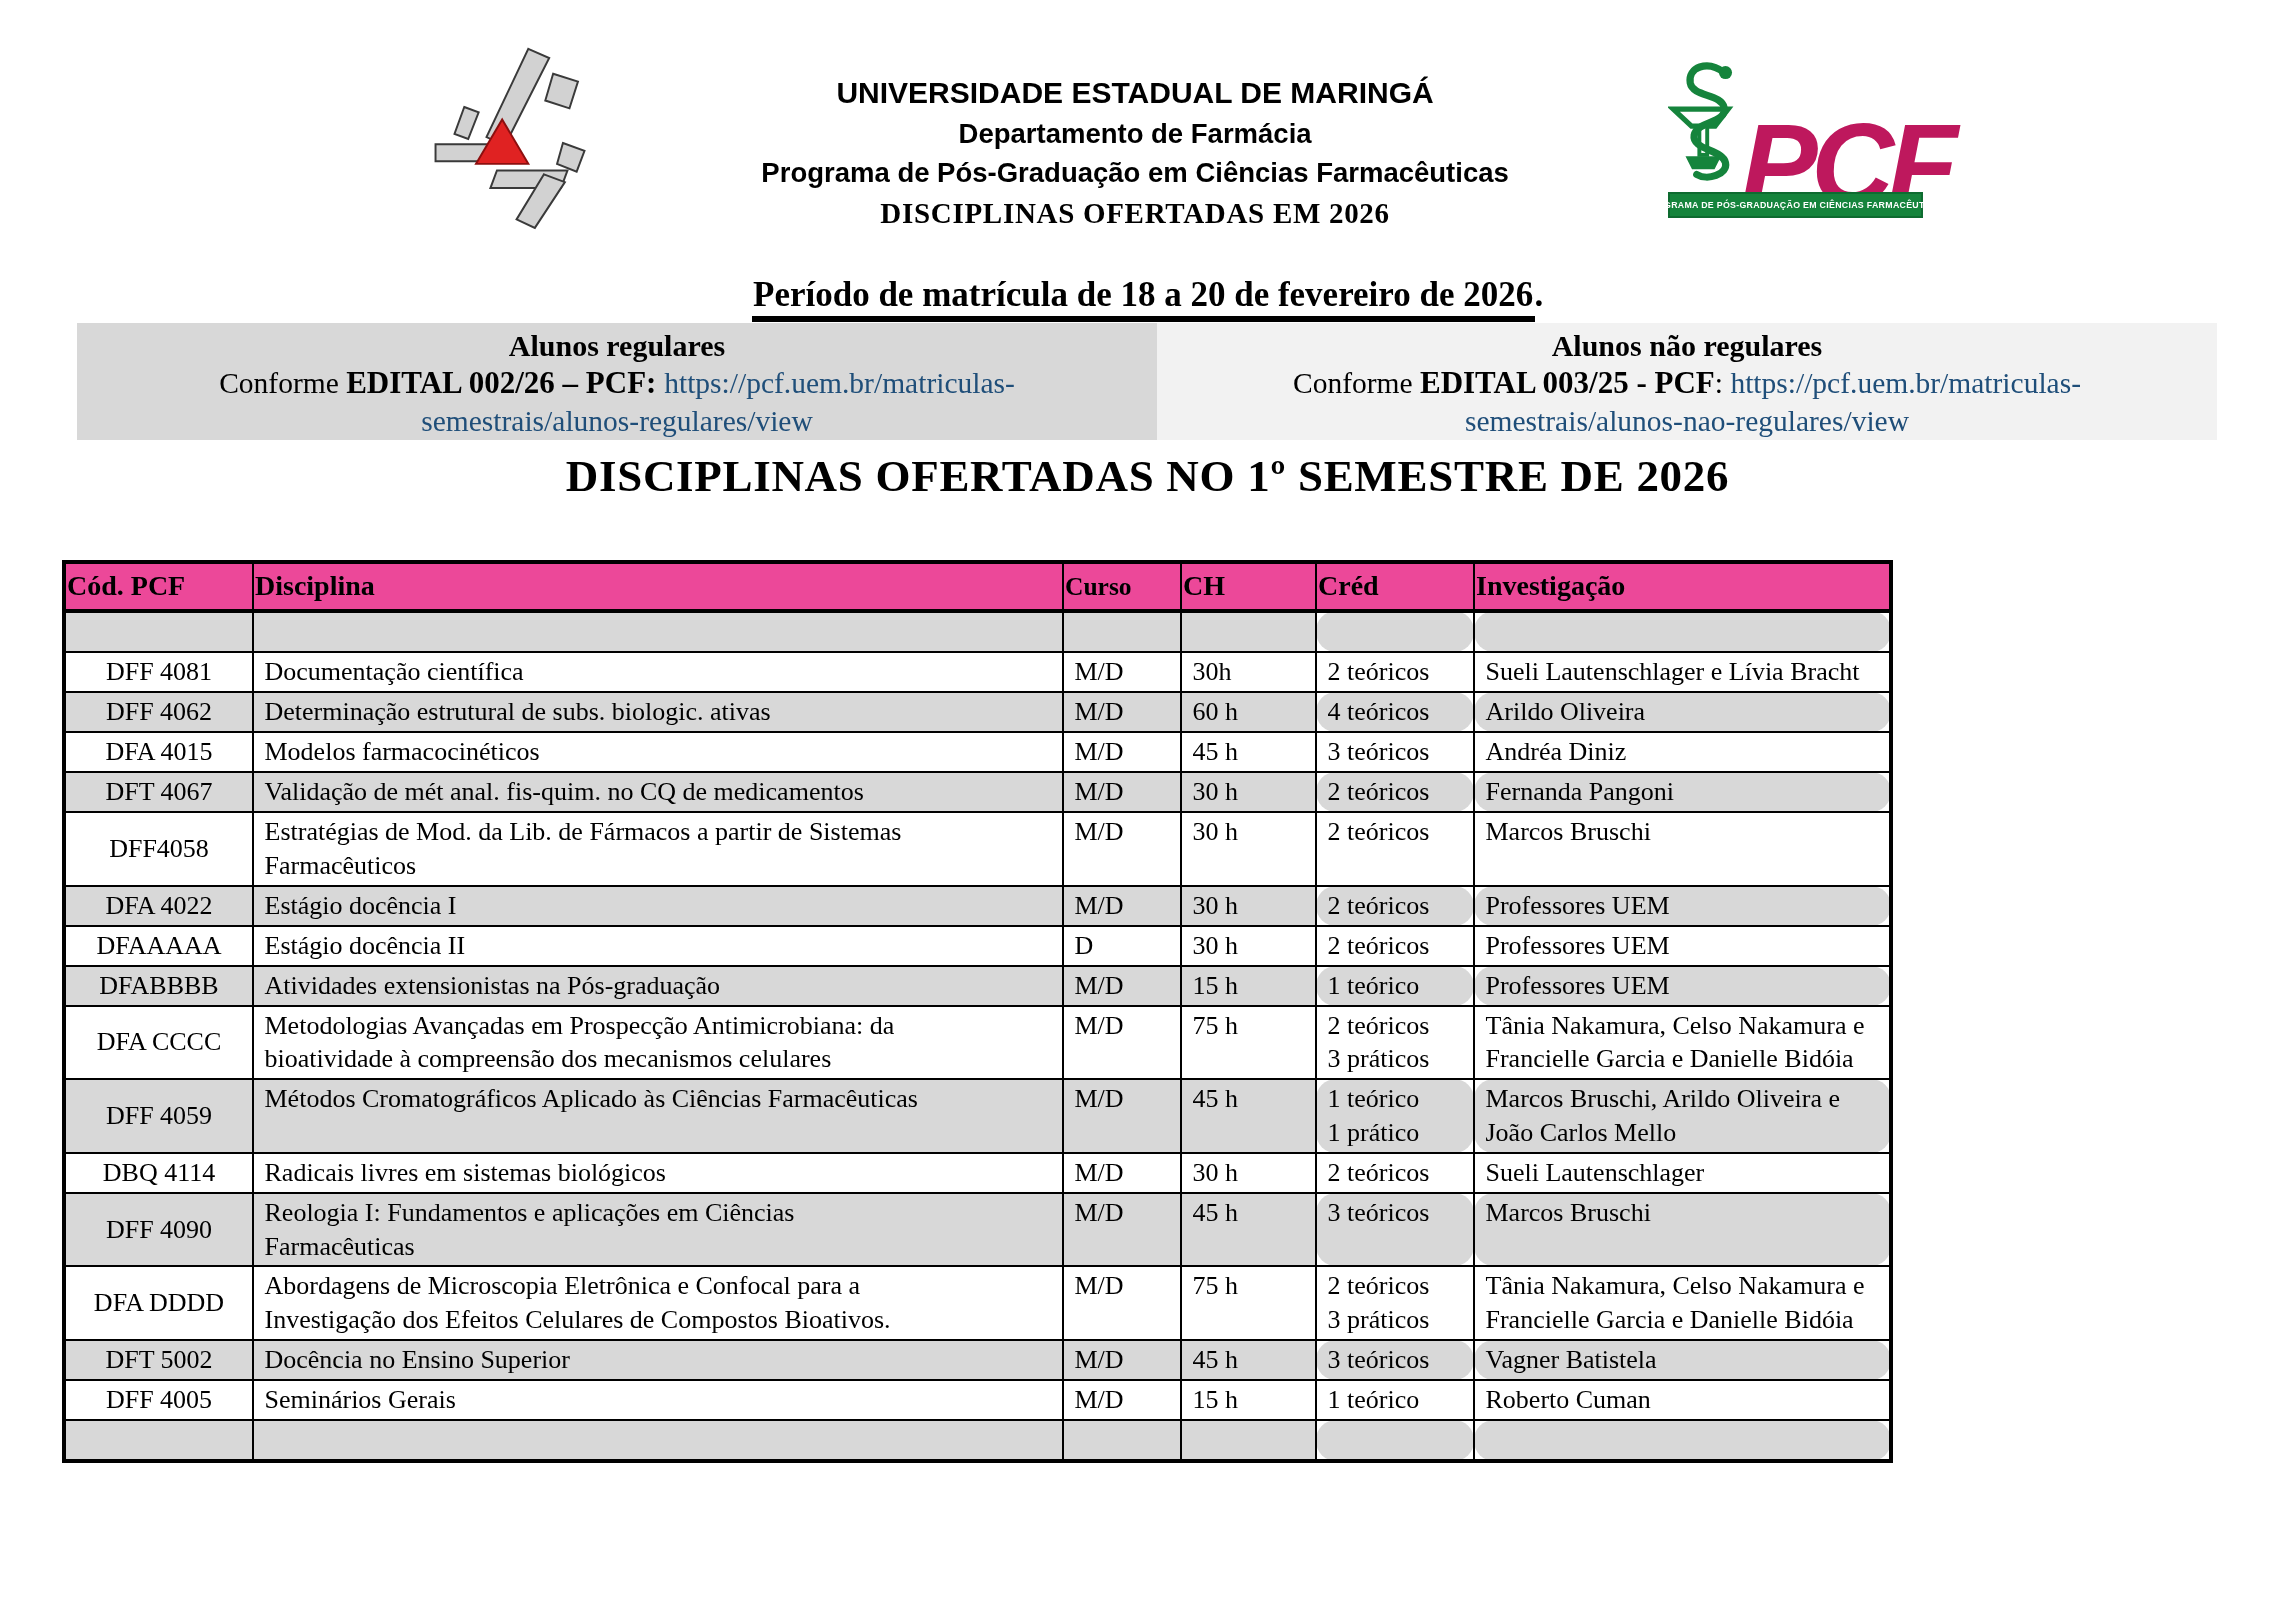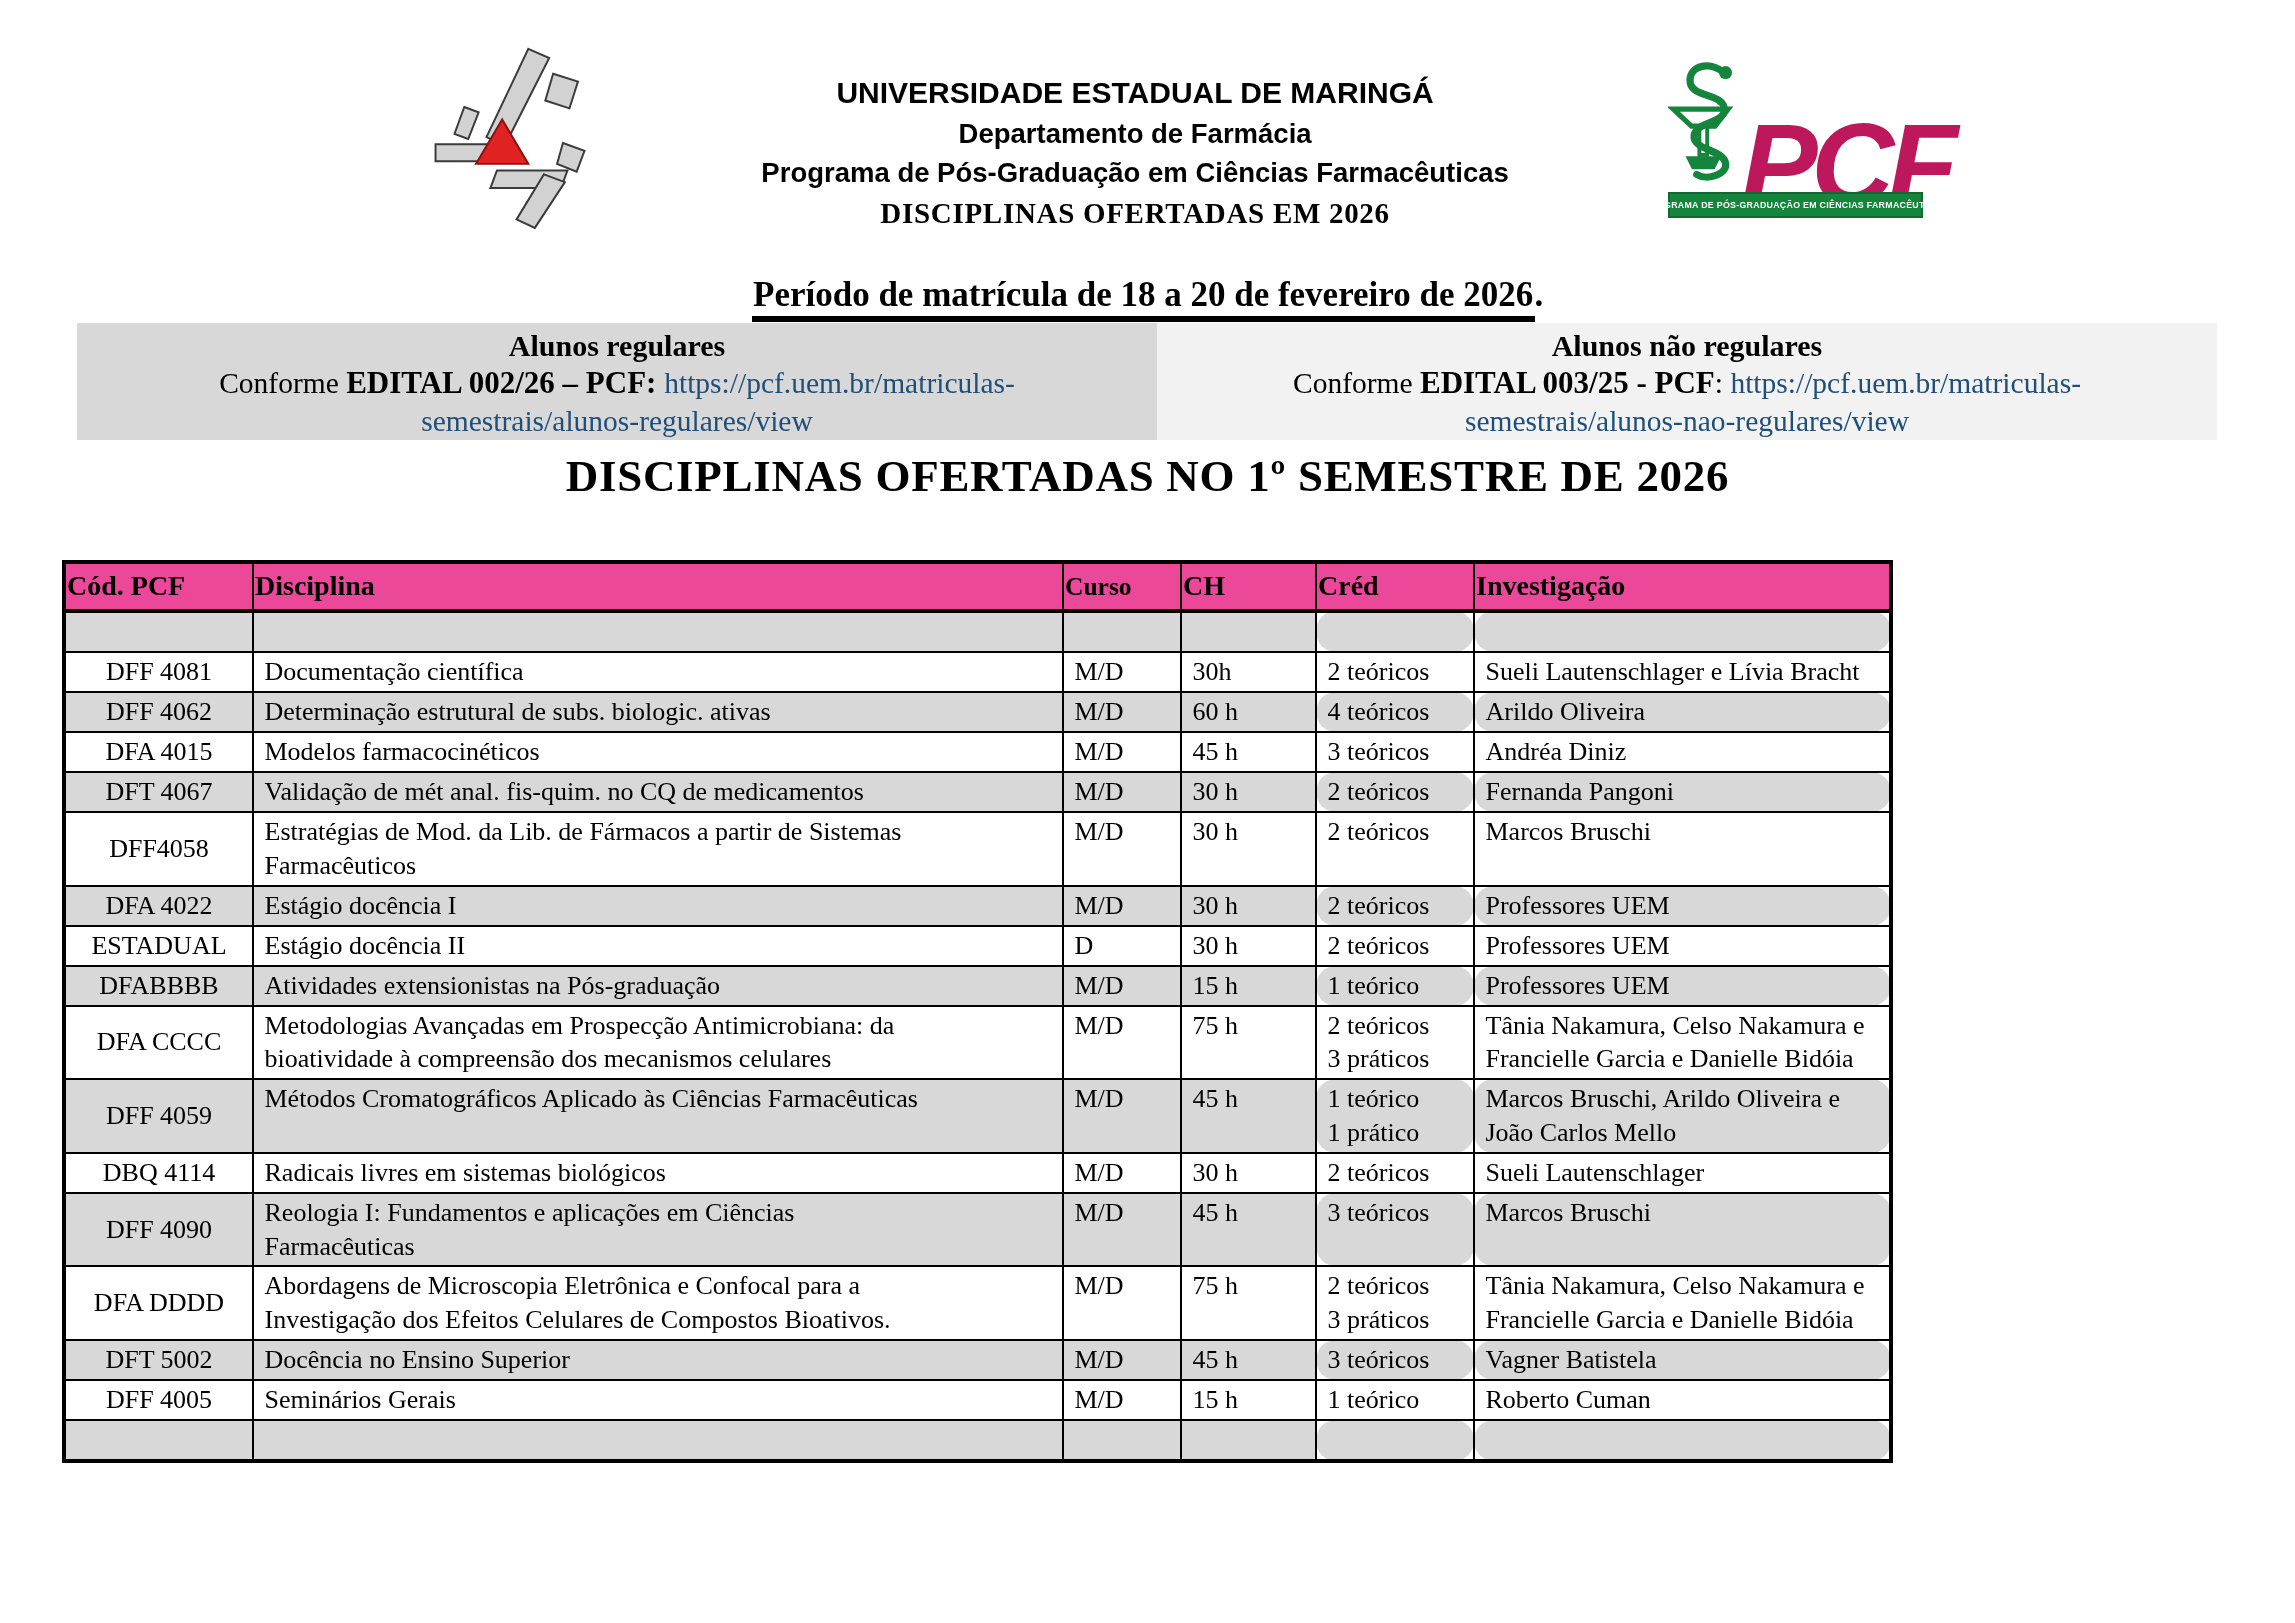--- a/index.html
+++ b/index.html
@@ -210,21 +210,21 @@
   </tr>
         <tr>
     <td class="f-code">DFA 4022</td>
     <td class="f-name">Estágio docência I</td>
     <td class="f-curso">M/D</td>
     <td class="f-ch">30 h</td>
     <td class="f-cred">2 teóricos</td>
     <td class="f-resp">Professores UEM</td>
   </tr>
         <tr>
-    <td class="f-code">ESTADUAL</td>
+    <td class="f-code">DFAAAAA</td>
     <td class="f-name">Estágio docência II</td>
     <td class="f-curso">D</td>
     <td class="f-ch">30 h</td>
     <td class="f-cred">2 teóricos</td>
     <td class="f-resp">Professores UEM</td>
   </tr>
         <tr>
     <td class="f-code">DFABBBB</td>
     <td class="f-name">Atividades extensionistas na Pós-graduação</td>
     <td class="f-curso">M/D</td>

